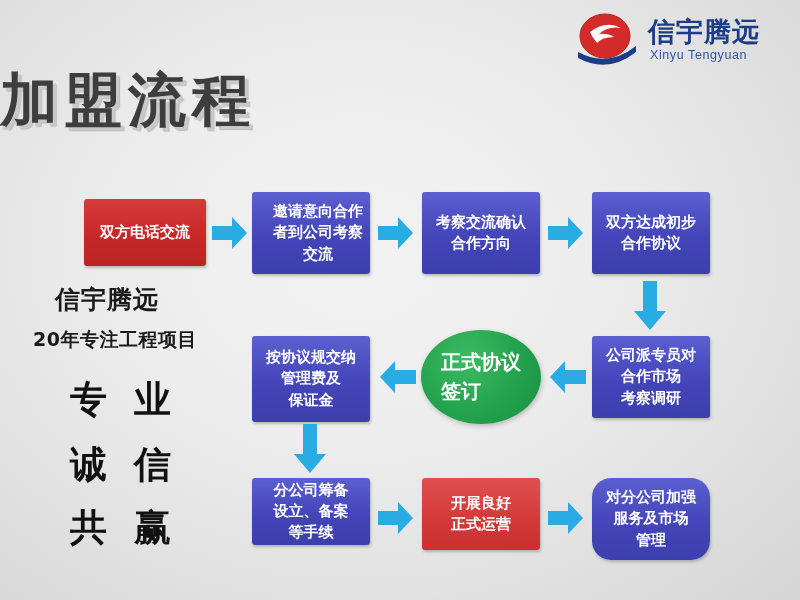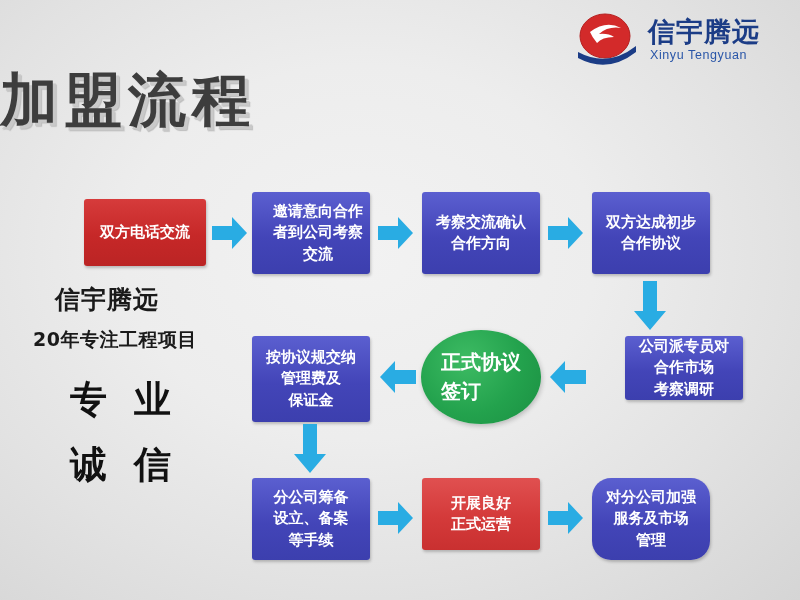--- a/index.html
+++ b/index.html
@@ -171,50 +171,51 @@
     <div class="logo-text-cn">信宇腾远</div>
     <div class="logo-text-en">Xinyu Tengyuan</div>
   </div>
 
   <div class="main-title">加盟流程</div>
 
   <div class="brand-name">信宇腾远</div>
   <div class="brand-sub">20年专注工程项目</div>
   <div class="slogan slogan-1">专 业</div>
   <div class="slogan slogan-2">诚 信</div>
+  <div class="slogan slogan-3">共 赢</div>
 
   <div class="node red" style="left:84px; top:199px; width:122px; height:67px;">
     <span class="txt">双方电话交流</span>
   </div>
 
   <div class="node blue" style="left:252px; top:192px; width:118px; height:82px;padding-left:20px;">
     <span class="txt">邀请意向合作<br>者到公司考察<br>交流</span>
   </div>
 
   <div class="node blue" style="left:422px; top:192px; width:118px; height:82px;">
     <span class="txt">考察交流确认<br>合作方向</span>
   </div>
 
   <div class="node blue" style="left:592px; top:192px; width:118px; height:82px;">
     <span class="txt">双方达成初步<br>合作协议</span>
   </div>
 
-  <div class="node blue" style="left:592px; top:336px; width:118px; height:64px;margin-left:33px;">
+  <div class="node blue" style="left:592px; top:336px; width:118px; height:82px;">
     <span class="txt">公司派专员对<br>合作市场<br>考察调研</span>
   </div>
 
   <div class="circle-node" style="left:421px; top:330px; width:120px; height:94px;">
     <span class="txt">正式协议<br>签订</span>
   </div>
 
   <div class="node blue" style="left:252px; top:336px; width:118px; height:86px;">
     <span class="txt">按协议规交纳<br>管理费及<br>保证金</span>
   </div>
 
-  <div class="node blue" style="left:252px; top:478px; width:118px; height:82px;">
+  <div class="node blue" style="left:252px; top:478px; width:118px; height:67px;">
     <span class="txt">分公司筹备<br>设立、备案<br>等手续</span>
   </div>
 
   <div class="node red2" style="left:422px; top:478px; width:118px; height:72px;">
     <span class="txt">开展良好<br>正式运营</span>
   </div>
 
   <div class="node blue" style="left:592px; top:478px; width:118px; height:82px;border-radius:19px;">
     <span class="txt">对分公司加强<br>服务及市场<br>管理</span>
   </div>

